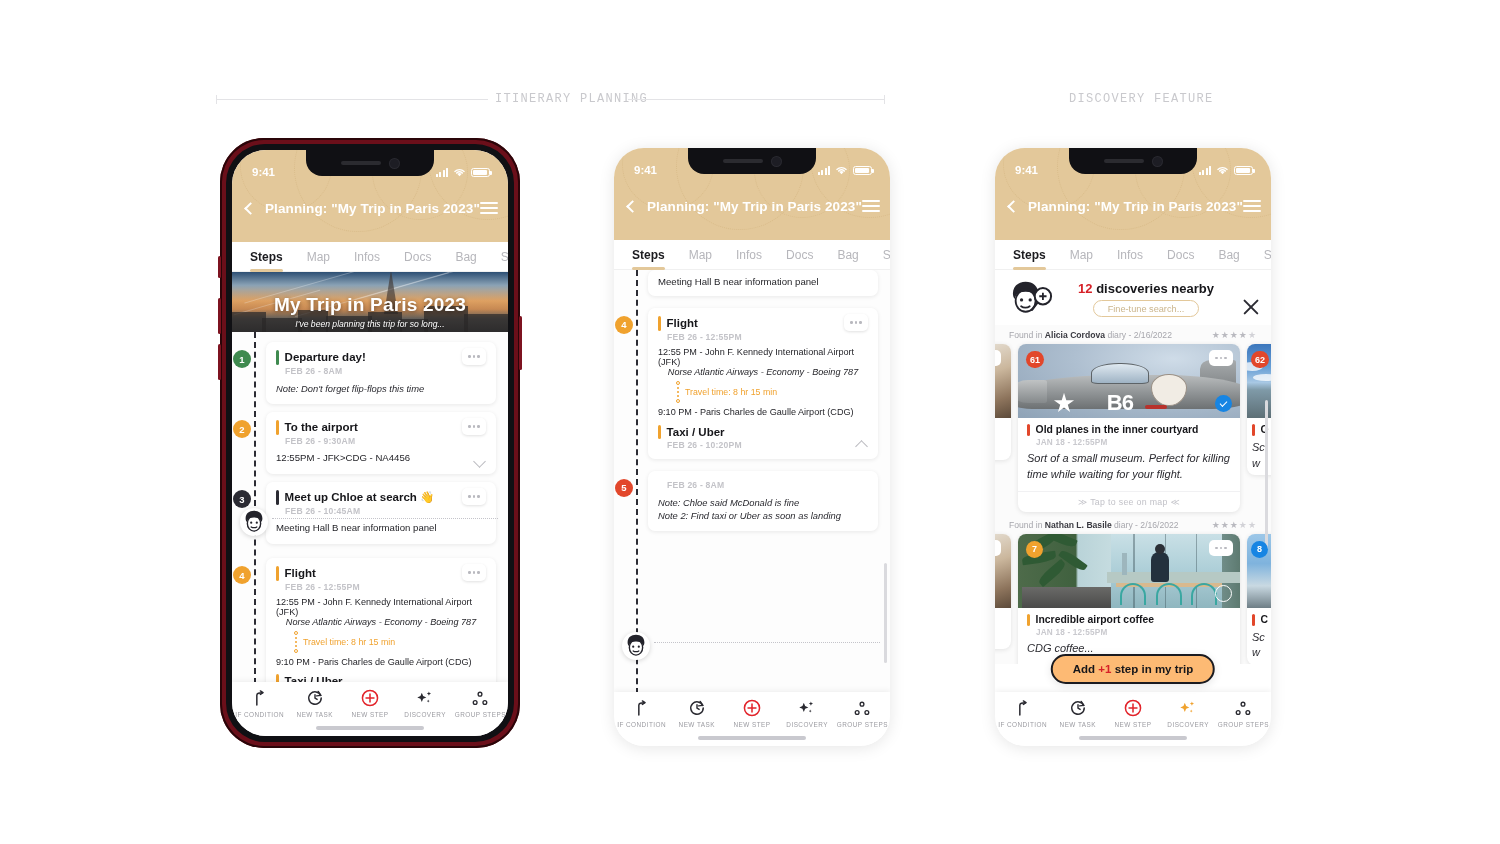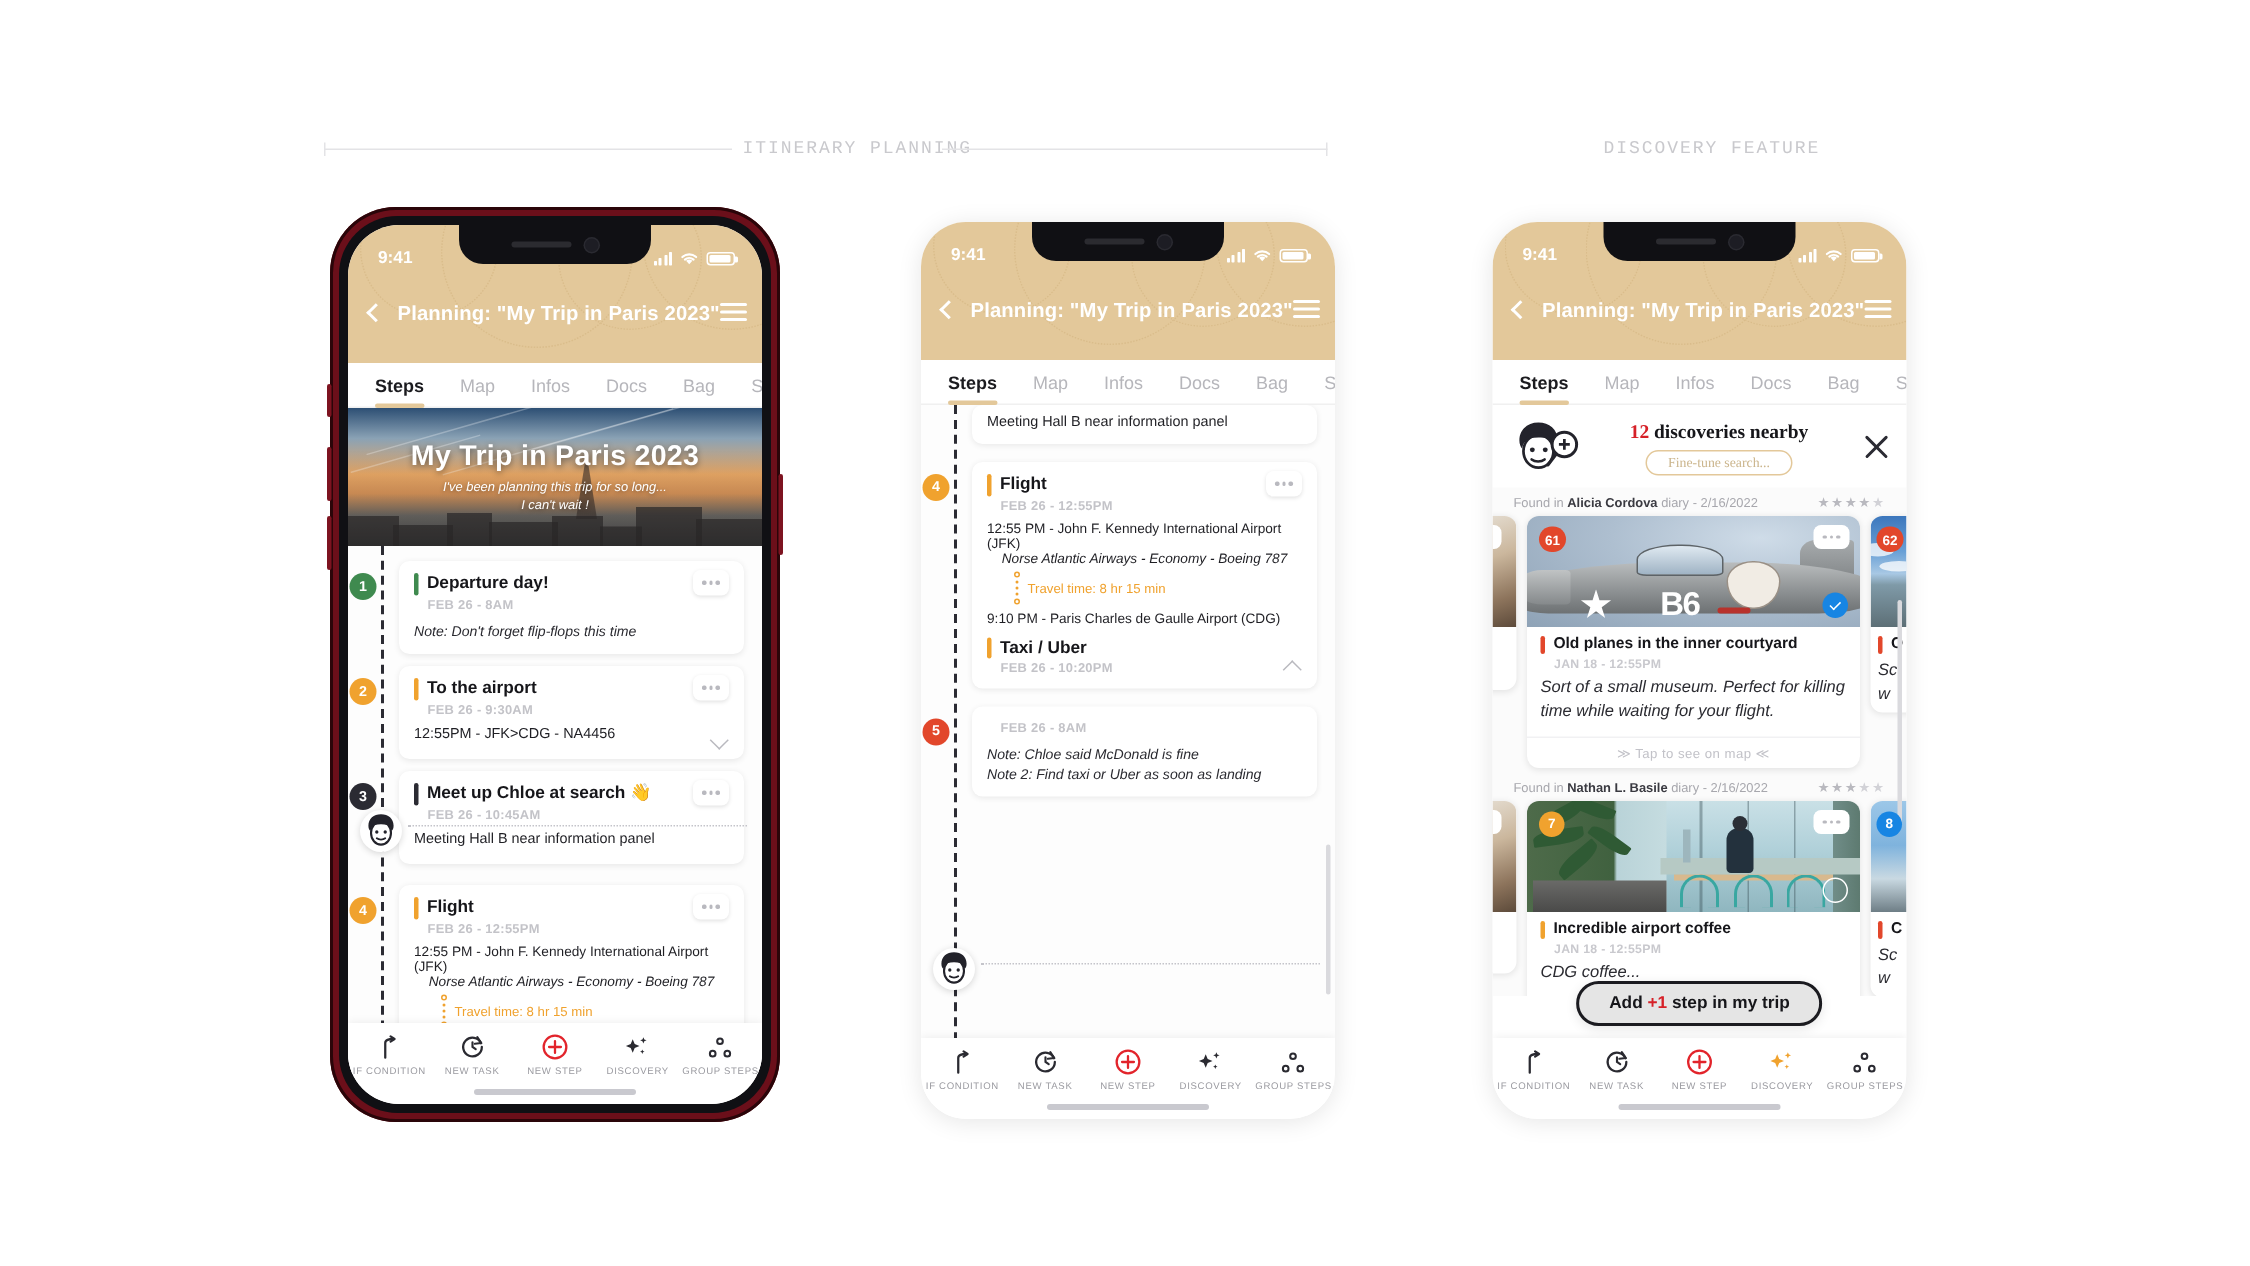--- a/index.html
+++ b/index.html
@@ -178,21 +178,21 @@
     position: absolute;
     left: 0; right: 13px; bottom: 0;
     height: 2.5px;
     background: #e3c89a;
     border-radius: 2px;
   }
 
   
   .hero {
     position: relative;
-    height: 92px;
+    height: 60px;
     overflow: hidden;
     background: linear-gradient(180deg, #2d4f74 0%, #8aa2b5 22%, #e8a866 48%, #d9955a 62%, #6d6a66 78%, #4a4b4e 100%);
   }
   .hero .sky-streak {
     position: absolute;
     background: rgba(255,255,255,.28);
     height: 1.2px;
     transform: rotate(-16deg);
     border-radius: 2px;
   }
@@ -362,25 +362,24 @@
     left: 50%; transform: translateX(-50%);
     bottom: 6px;
     width: 108px; height: 4px;
     border-radius: 3px;
     background: #c9c9cf;
   }
 
   
   .disco-head {
     display: flex;
-    align-items: center;
+    align-items: flex-end;
     padding: 9px 10px 8px 10px;
     background: #fff;
     gap: 0;
-    font-family: Liberation Serif, serif;
   }
   .disco-avatar { width: 46px; height: 38px; flex: none; position: relative; }
   .disco-mid { flex: 1; text-align: center; }
   .disco-count { font-size: 13px; font-weight: bold; color: #16161a; }
   .disco-count b { color: #d62128; }
   .finetune {
     display: inline-block;
     margin-top: 4px;
     border: 1.2px solid #e3c89a;
     border-radius: 11px;
@@ -470,21 +469,21 @@
     color: #c2c2c8;
     border-top: 1px solid #f1f1f3;
     padding: 5px 0 5px;
     margin-top: 5px;
     letter-spacing: .3px;
   }
   .add-cta {
     position: absolute;
     left: 50%; transform: translateX(-50%);
     bottom: 62px;
-    background: #e5e5e5;
+    background: #fdba74;
     border: 2px solid #1b1b20;
     border-radius: 22px;
     padding: 7px 20px;
     font-size: 11.5px;
     font-weight: bold;
     color: #16161a;
     z-index: 14;
     white-space: nowrap;
     box-shadow: 0 2px 8px rgba(0,0,0,.10);
   }

